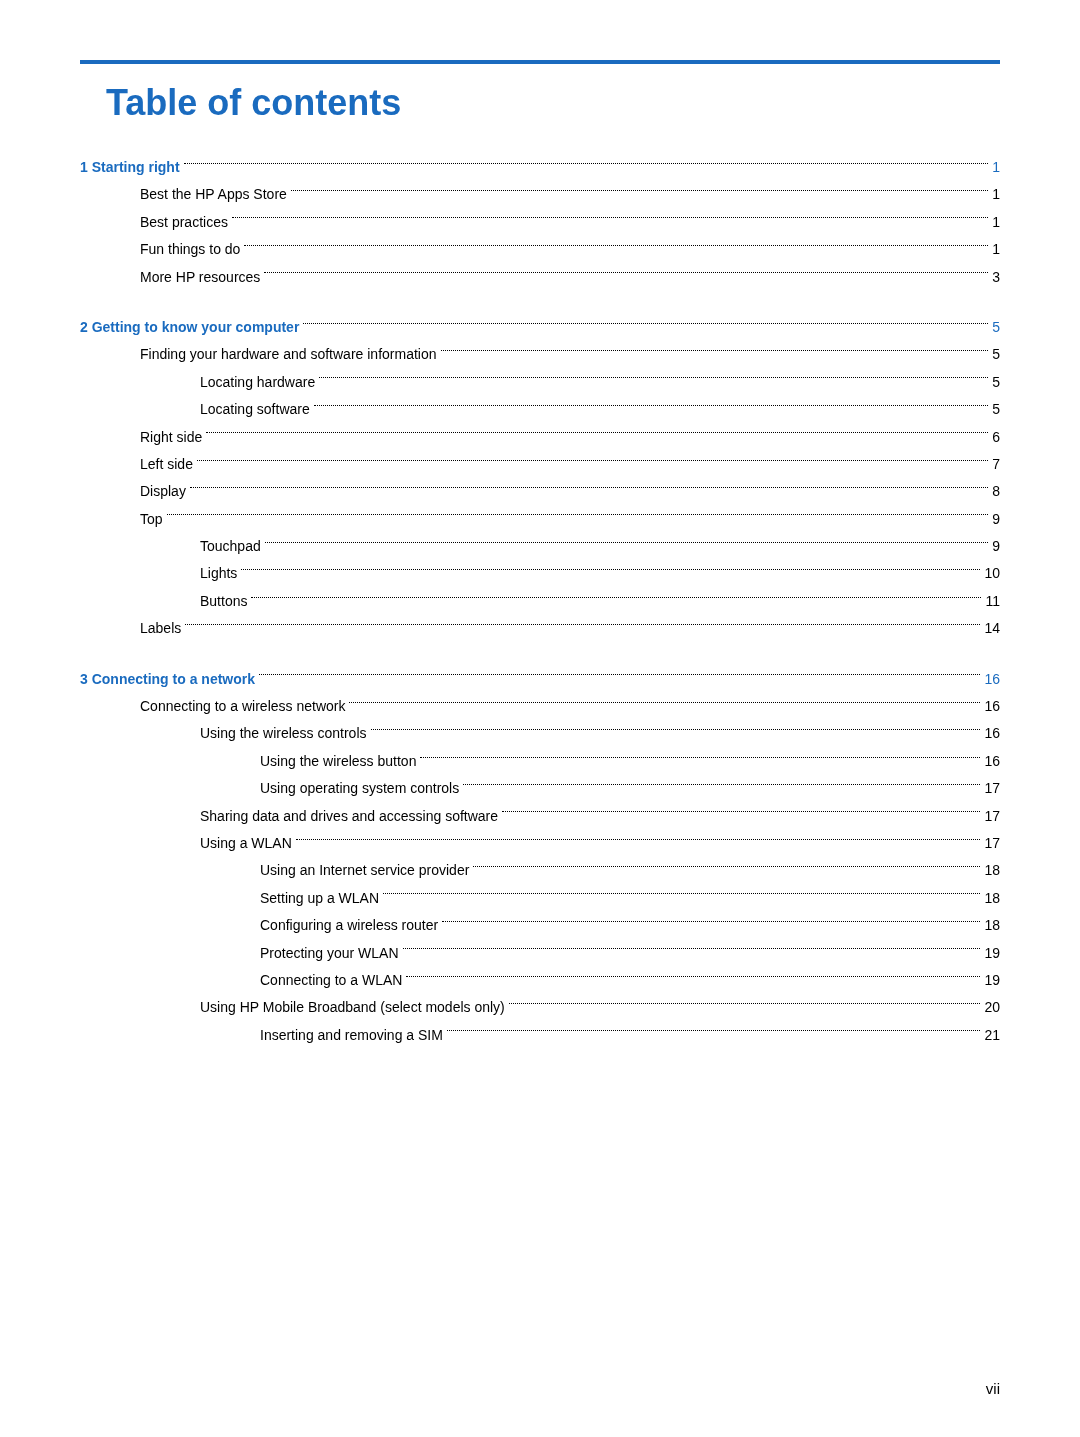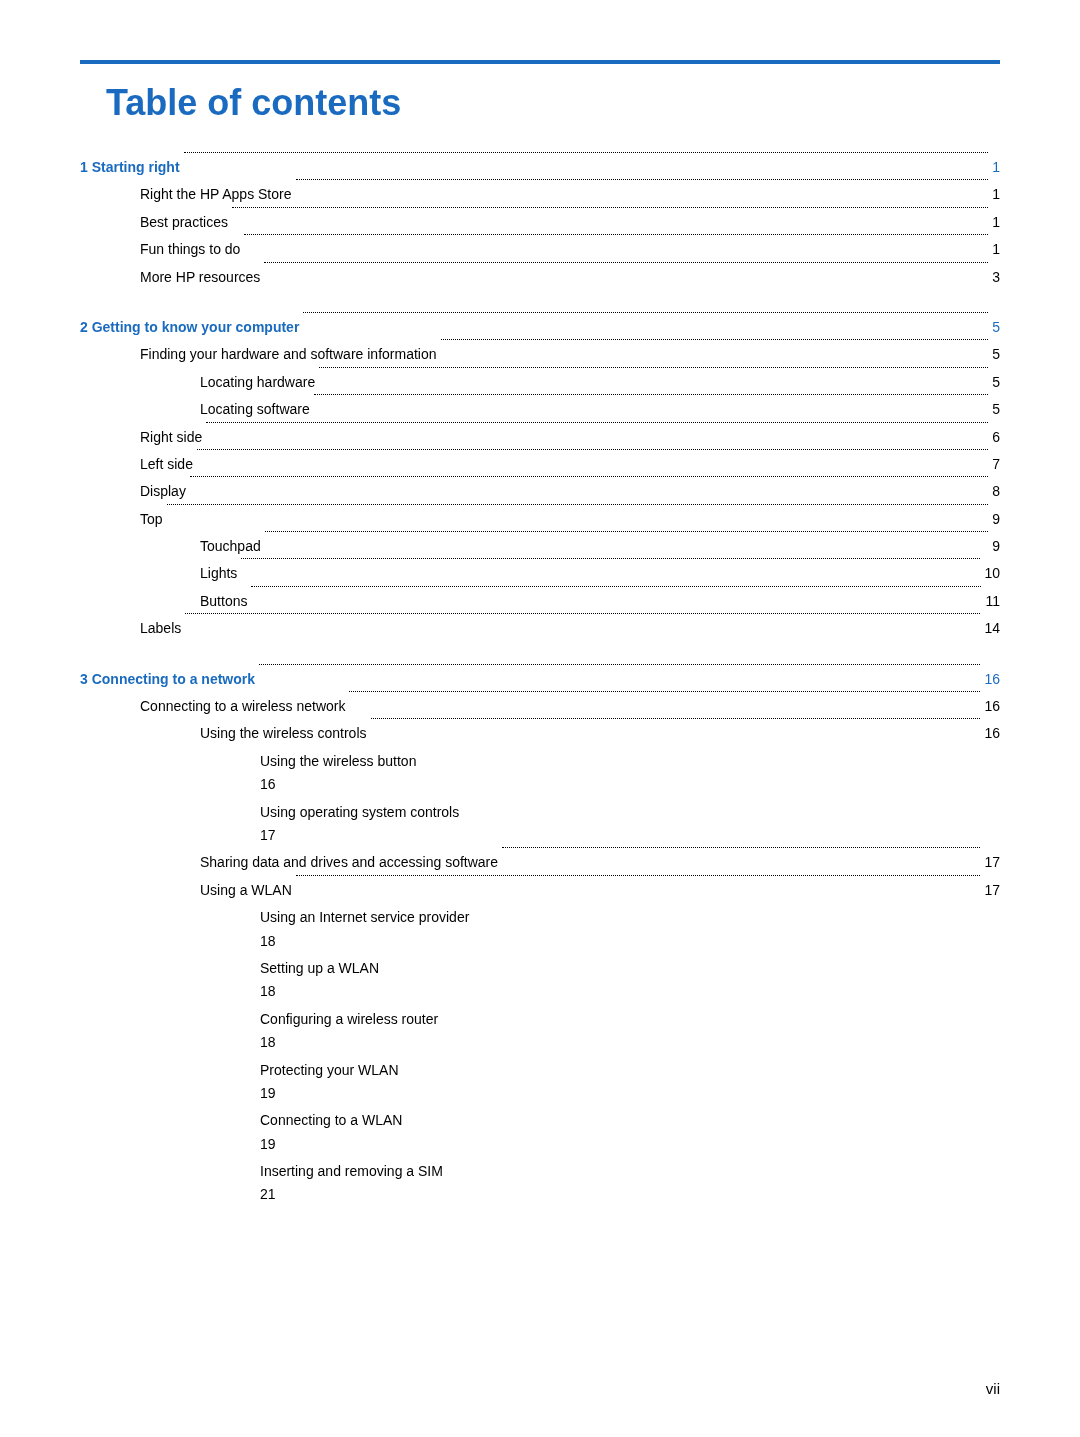--- a/index.html
+++ b/index.html
@@ -26,21 +26,21 @@
       margin-bottom: 32px;
       margin-left: 26px;
     }
 
     .toc-section {
       margin-bottom: 28px;
     }
 
     .toc-entry {
       display: flex;
-      align-items: flex-start;
+      align-items: center;
       margin-bottom: 5px;
       line-height: 1.6;
     }
 
     .toc-entry .entry-text {
       white-space: nowrap;
       flex-shrink: 0;
     }
 
     .toc-entry .dots {
@@ -67,21 +67,20 @@
     .toc-entry.level2 {
       padding-left: 60px;
     }
 
     .toc-entry.level3 {
       padding-left: 120px;
     }
 
     .toc-entry.level4 {
       padding-left: 180px;
-      flex-direction: column;
     }
 
     .page-footer {
       position: absolute;
       bottom: 40px;
       right: 80px;
       font-size: 15px;
       color: #000;
     }
   </style>
@@ -93,21 +92,21 @@
 <h1 class="page-title">Table of contents</h1>
 
 <div id="toc-container">
     <div class="toc-section">
       <div class="toc-entry level1">
         <span class="entry-text">1  Starting right</span>
         <span class="dots"></span>
         <span class="page-num">1</span>
       </div>
       <div class="toc-entry level2">
-        <span class="entry-text">Right the HP Apps Store</span>
+        <span class="entry-text">Best the HP Apps Store</span>
         <span class="dots"></span>
         <span class="page-num">1</span>
       </div>
       <div class="toc-entry level2">
         <span class="entry-text">Best practices</span>
         <span class="dots"></span>
         <span class="page-num">1</span>
       </div>
       <div class="toc-entry level2">
         <span class="entry-text">Fun things to do</span>
@@ -236,20 +235,25 @@
       <div class="toc-entry level4">
         <span class="entry-text">Protecting your WLAN</span>
         <span class="dots"></span>
         <span class="page-num">19</span>
       </div>
       <div class="toc-entry level4">
         <span class="entry-text">Connecting to a WLAN</span>
         <span class="dots"></span>
         <span class="page-num">19</span>
       </div>
+      <div class="toc-entry level3">
+        <span class="entry-text">Using HP Mobile Broadband (select models only)</span>
+        <span class="dots"></span>
+        <span class="page-num">20</span>
+      </div>
       <div class="toc-entry level4">
         <span class="entry-text">Inserting and removing a SIM</span>
         <span class="dots"></span>
         <span class="page-num">21</span>
       </div>
     </div>
   </div>
 
 <div class="page-footer">
   <span>vii</span>

